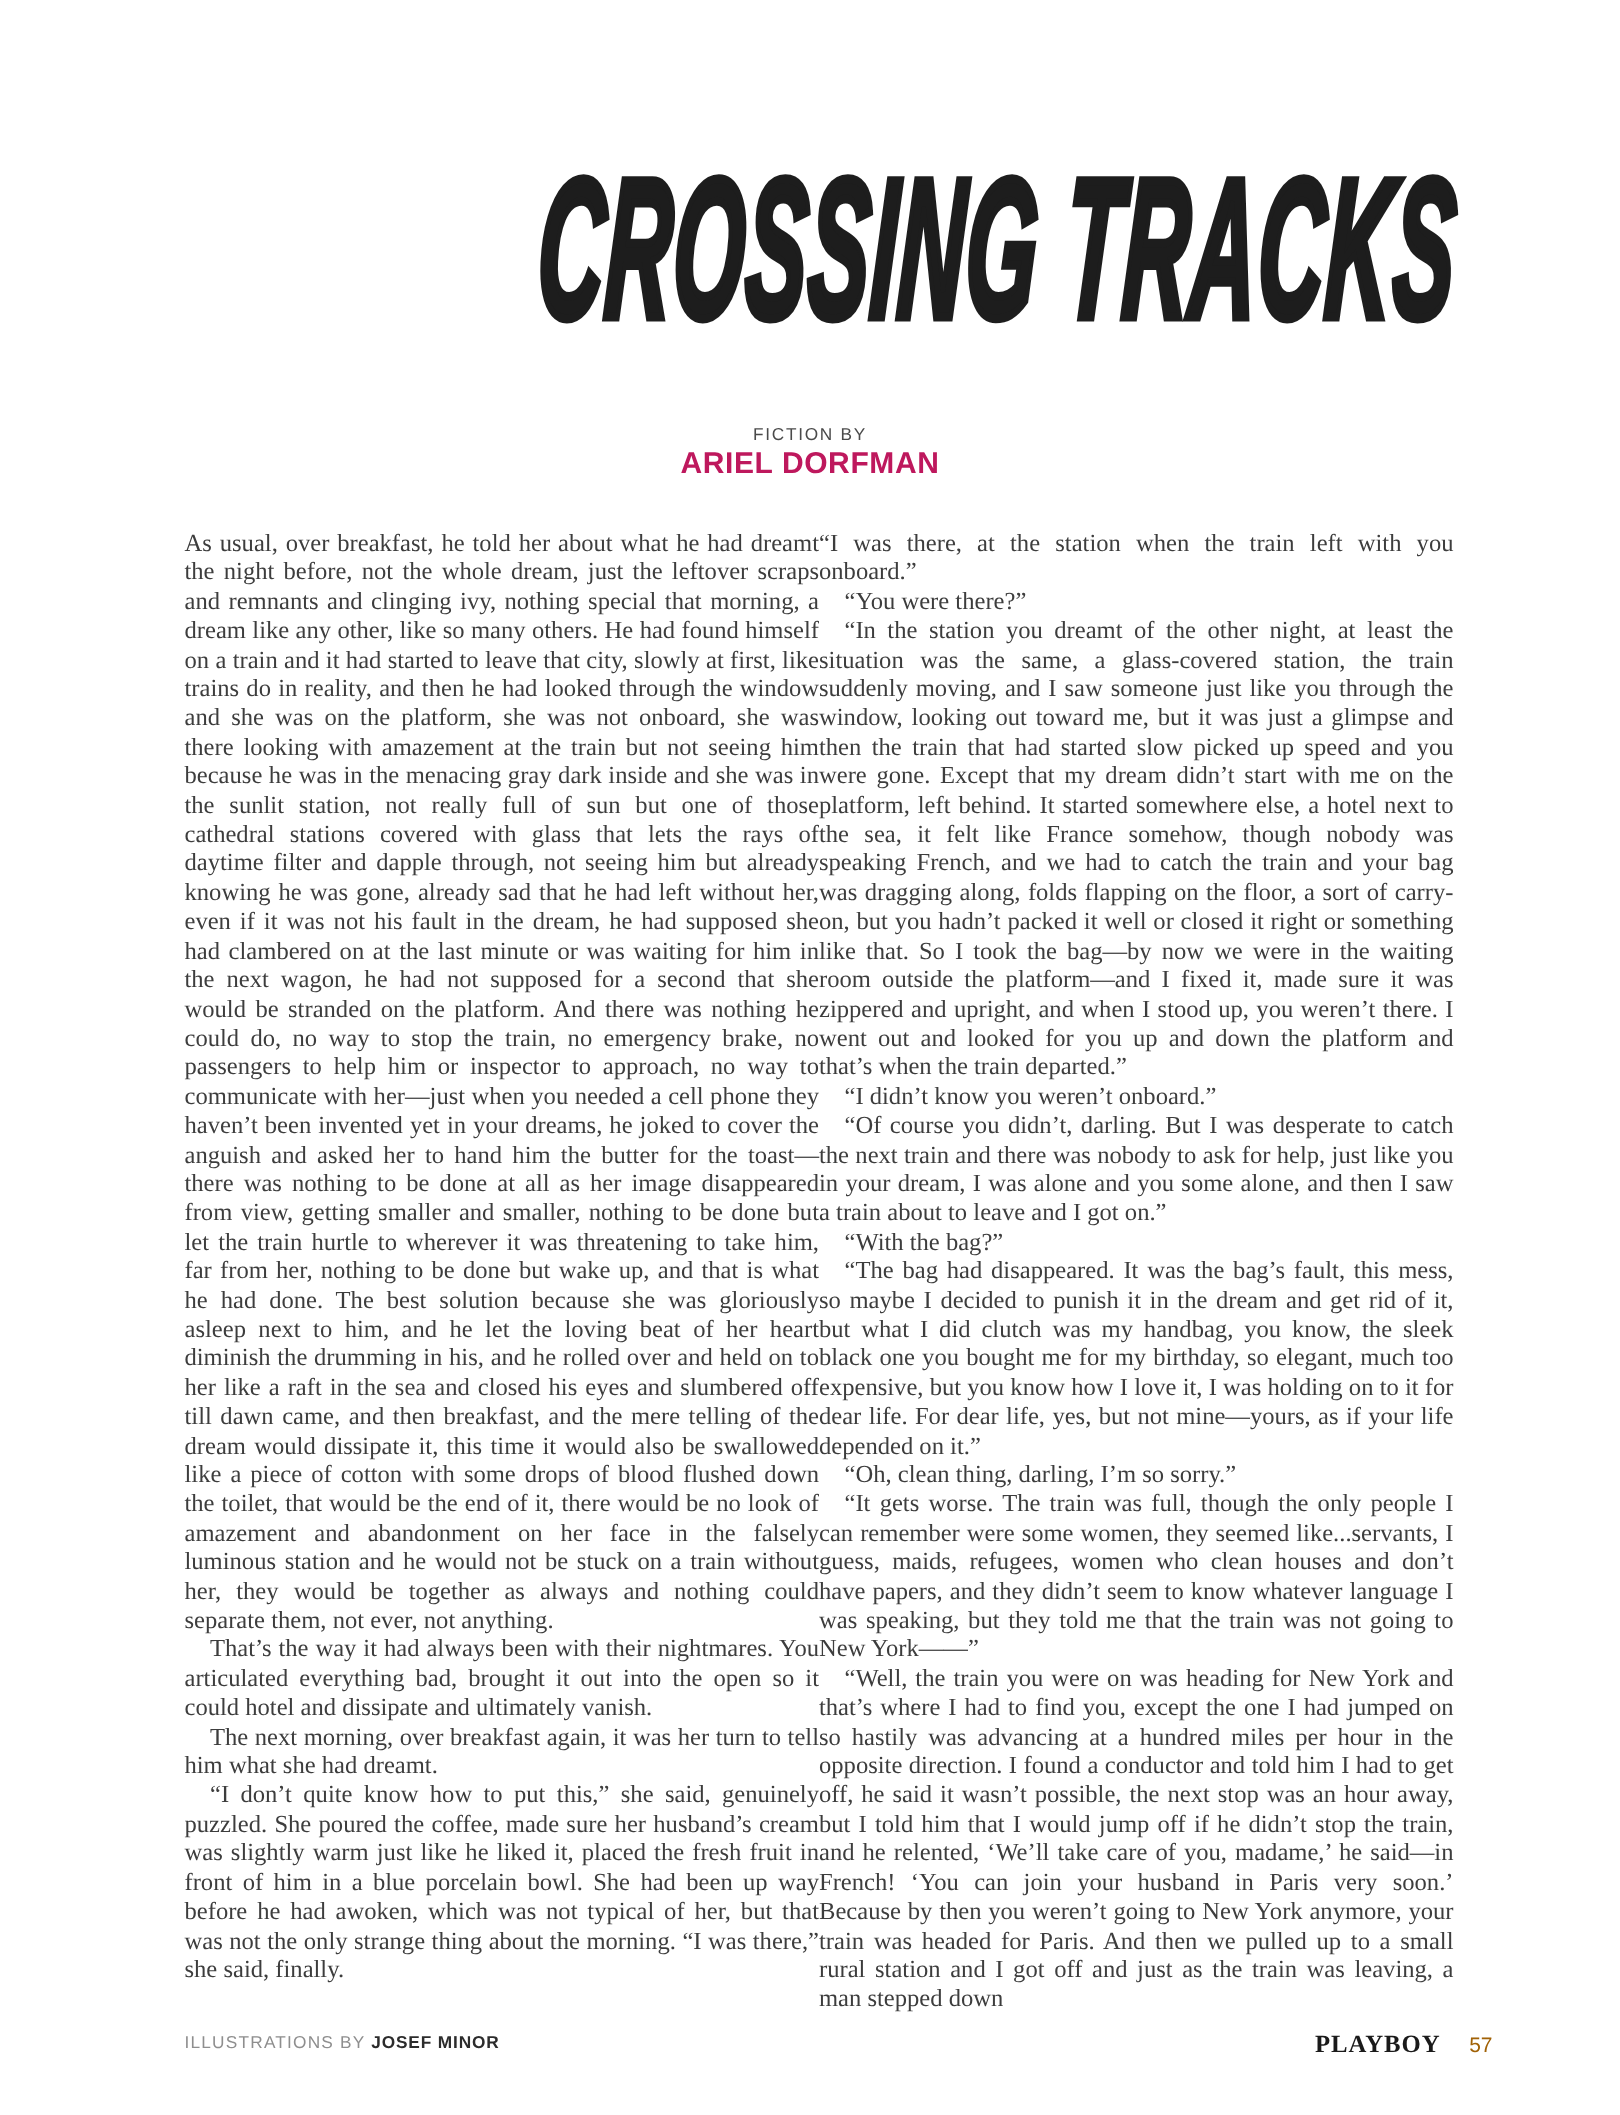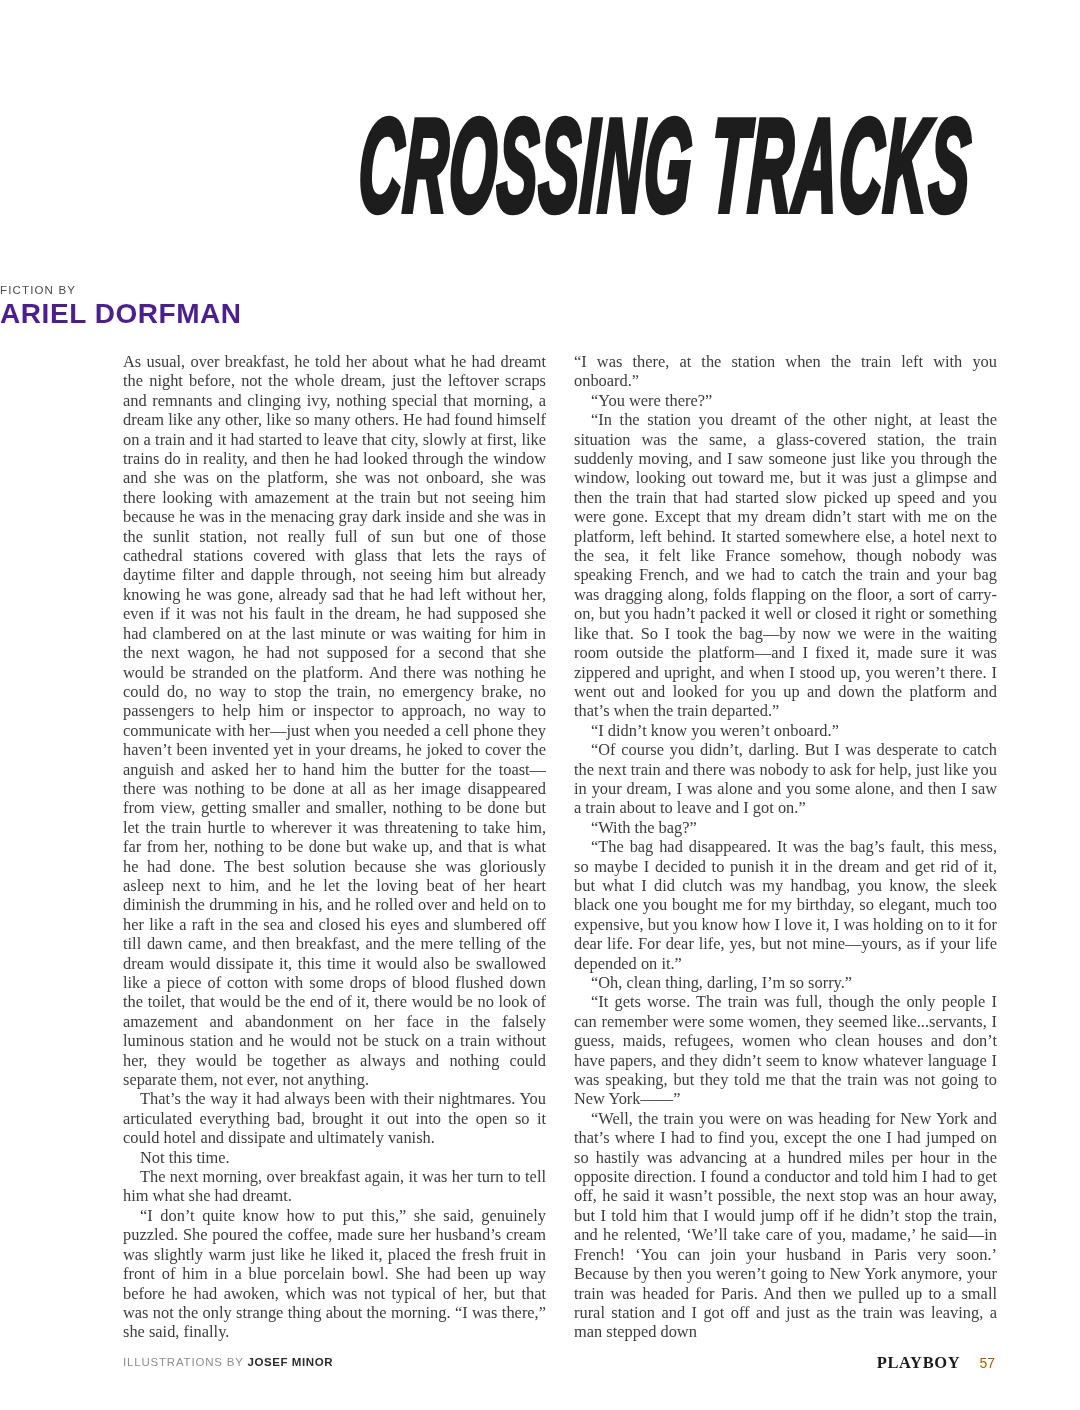--- a/index.html
+++ b/index.html
@@ -26,38 +26,39 @@
     -webkit-text-stroke:6px #1d1d1d;
     letter-spacing:0.02em;
     white-space:nowrap;
     transform:scaleX(0.46) skewX(-6deg);
     transform-origin:50% 50%;
   }
 
   
   .byline {
     position:absolute; top:284px; left:0; width:1080px;
+    text-align:center;
     font-family:"Liberation Sans", sans-serif;
   }
   .byline-label {
     display:block;
     font-size:11.5px; letter-spacing:0.10em;
     color:#4a4a4a;
   }
   .byline-name {
     display:block; margin-top:2px;
-    font-size:28px; font-weight:bold; letter-spacing:0.02em;
-    color:#4c1d95;
+    font-size:20px; font-weight:bold; letter-spacing:0.02em;
+    color:#be185d;
   }
 
   
   .columns {
     position:absolute; left:123px; top:352px;
     width:874px;
-    display:flex; gap:28px;
+    display:flex; 
   }
   .col {
     width:423px;
     font-family:"Liberation Serif", serif;
     font-size:16.4px; line-height:19.4px;
     text-align:justify;
     color:#3d3d3d;
     hyphens:auto; -webkit-hyphens:auto;
   }
   .col p { margin:0; text-indent:17px; }
@@ -99,21 +100,20 @@
 
   <div class="byline">
     <span class="byline-label">FICTION BY</span>
     <span class="byline-name">ARIEL DORFMAN</span>
   </div>
 
   <div class="columns">
     <div class="col">
       <p class="flush">As usual, over breakfast, he told her about what he had dreamt the night before, not the whole dream, just the leftover scraps and remnants and clinging ivy, nothing special that morning, a dream like any other, like so many others. He had found himself on a train and it had started to leave that city, slowly at first, like trains do in reality, and then he had looked through the window and she was on the platform, she was not onboard, she was there looking with amazement at the train but not seeing him because he was in the menacing gray dark inside and she was in the sunlit station, not really full of sun but one of those cathedral stations covered with glass that lets the rays of daytime filter and dapple through, not seeing him but already knowing he was gone, already sad that he had left without her, even if it was not his fault in the dream, he had supposed she had clambered on at the last minute or was waiting for him in the next wagon, he had not supposed for a second that she would be stranded on the platform. And there was nothing he could do, no way to stop the train, no emergency brake, no passengers to help him or inspector to approach, no way to communicate with her—just when you needed a cell phone they haven’t been invented yet in your dreams, he joked to cover the anguish and asked her to hand him the butter for the toast—there was nothing to be done at all as her image disappeared from view, getting smaller and smaller, nothing to be done but let the train hurtle to wherever it was threatening to take him, far from her, nothing to be done but wake up, and that is what he had done. The best solution because she was gloriously asleep next to him, and he let the loving beat of her heart diminish the drumming in his, and he rolled over and held on to her like a raft in the sea and closed his eyes and slumbered off till dawn came, and then breakfast, and the mere telling of the dream would dissipate it, this time it would also be swallowed like a piece of cotton with some drops of blood flushed down the toilet, that would be the end of it, there would be no look of amazement and abandonment on her face in the falsely luminous station and he would not be stuck on a train without her, they would be together as always and nothing could separate them, not ever, not anything.</p>
       <p>That’s the way it had always been with their nightmares. You articulated everything bad, brought it out into the open so it could hotel and dissipate and ultimately vanish.</p>
-      <p>Not this time.</p>
       <p>The next morning, over breakfast again, it was her turn to tell him what she had dreamt.</p>
       <p>“I don’t quite know how to put this,” she said, genuinely puzzled. She poured the coffee, made sure her husband’s cream was slightly warm just like he liked it, placed the fresh fruit in front of him in a blue porcelain bowl. She had been up way before he had awoken, which was not typical of her, but that was not the only strange thing about the morning. “I was there,” she said, finally.</p>
     </div>
     <div class="col">
       <p class="flush">“I was there, at the station when the train left with you onboard.”</p>
       <p>“You were there?”</p>
       <p>“In the station you dreamt of the other night, at least the situation was the same, a glass-covered station, the train suddenly moving, and I saw someone just like you through the window, looking out toward me, but it was just a glimpse and then the train that had started slow picked up speed and you were gone. Except that my dream didn’t start with me on the platform, left behind. It started somewhere else, a hotel next to the sea, it felt like France somehow, though nobody was speaking French, and we had to catch the train and your bag was dragging along, folds flapping on the floor, a sort of carry-on, but you hadn’t packed it well or closed it right or something like that. So I took the bag—by now we were in the waiting room outside the platform—and I fixed it, made sure it was zippered and upright, and when I stood up, you weren’t there. I went out and looked for you up and down the platform and that’s when the train departed.”</p>
       <p>“I didn’t know you weren’t onboard.”</p>
       <p>“Of course you didn’t, darling. But I was desperate to catch the next train and there was nobody to ask for help, just like you in your dream, I was alone and you some alone, and then I saw a train about to leave and I got on.”</p>
       <p>“With the bag?”</p>

